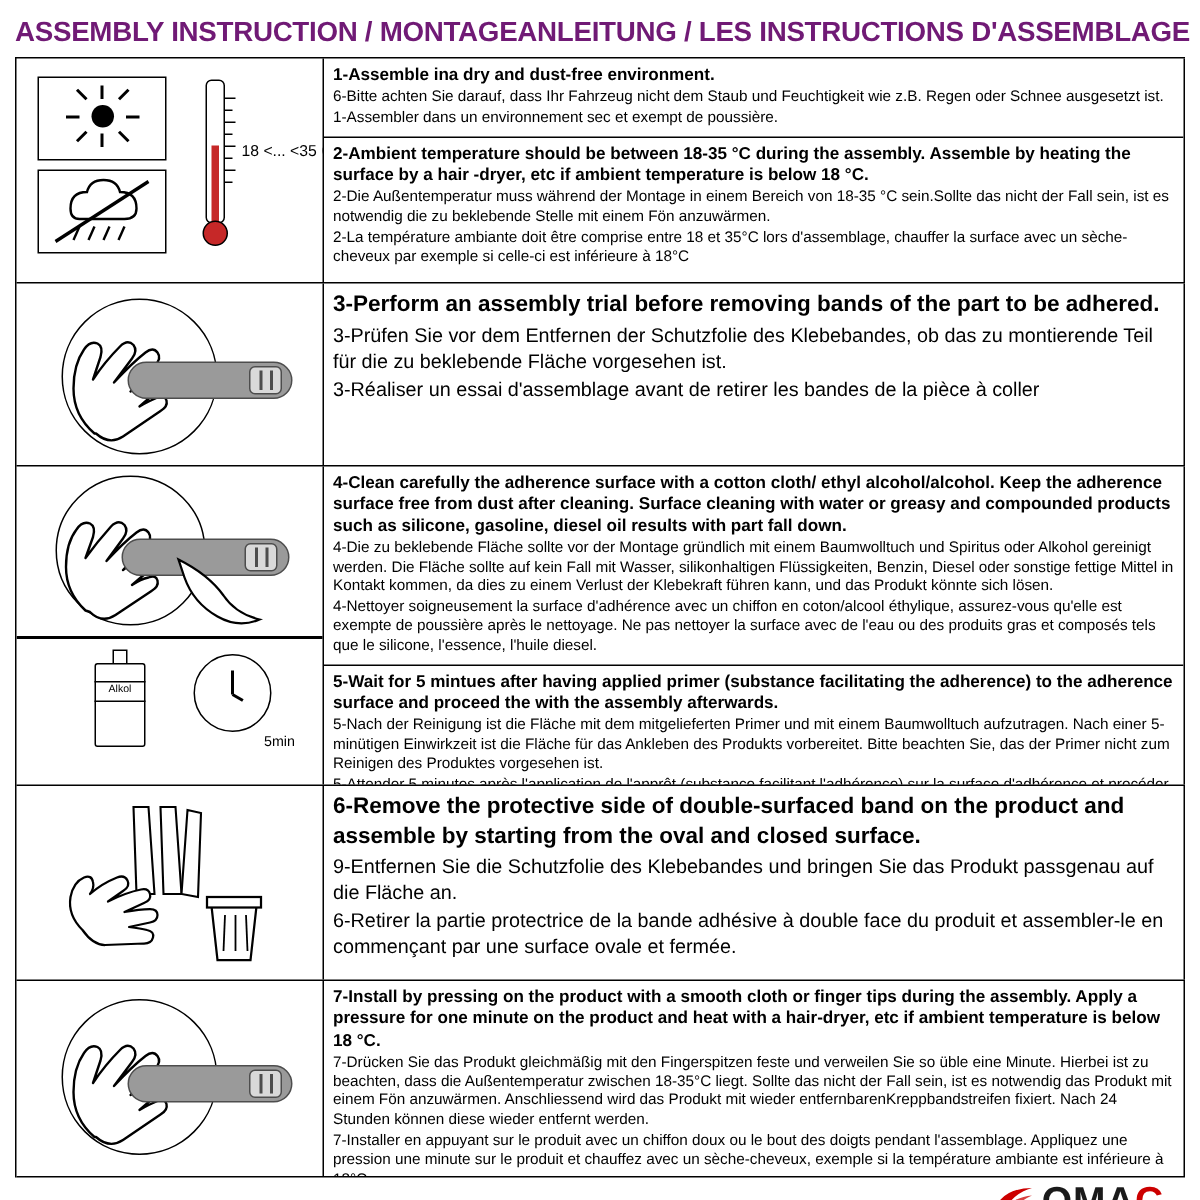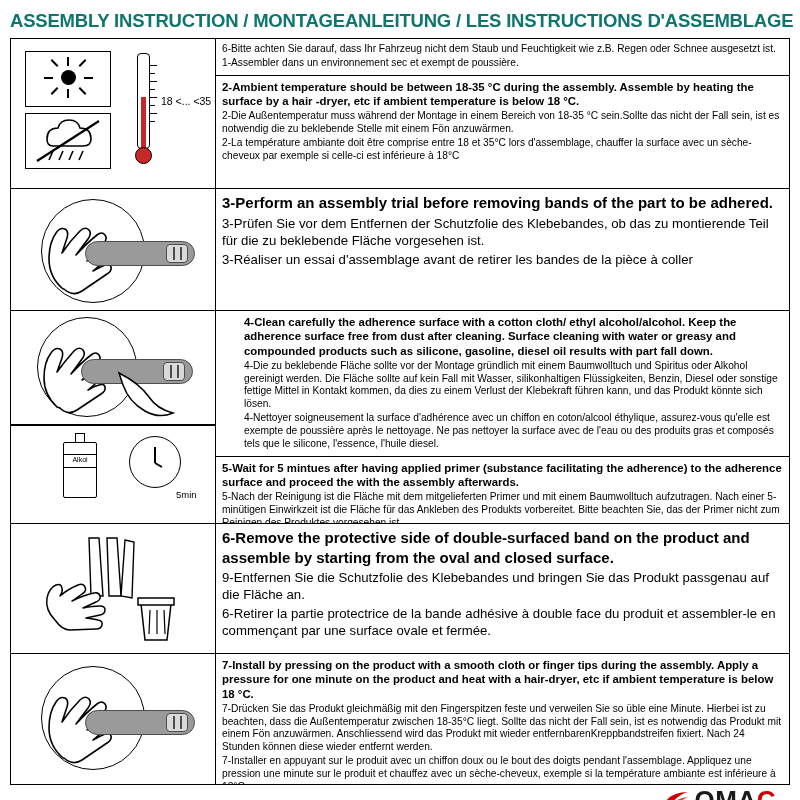--- a/index.html
+++ b/index.html
@@ -14,21 +14,21 @@
   .sheet {
     width: 800px; height: 800px;
     padding: 8px 10px 4px 10px;
     display: flex; flex-direction: column;
   }
   .title {
     text-align: center;
     font-weight: bold;
     font-size: 18.5px;
     letter-spacing: -0.2px;
-    color: #0f766e;
+    color: #701a75;
     padding: 2px 0 6px 0;
     white-space: nowrap;
   }
   .grid {
     flex: 1;
     display: flex;
     flex-direction: column;
     border-top: 1.5px solid #000;
     border-left: 1.5px solid #000;
   }
@@ -201,20 +201,21 @@
           <div class="tick" style="left:139px; top:58px; width:7px;"></div>
           <div class="tick" style="left:139px; top:66px; width:5px;"></div>
           <div class="tick" style="left:139px; top:74px; width:7px;"></div>
           <div class="tick" style="left:139px; top:82px; width:5px;"></div>
           <div class="temp-label" style="left:150px; top:56px;">18 &lt;... &lt;35 C</div>
         </div>
       </div>
 
       <div class="cell-txt split">
         <div class="sub">
+          <p class="hd">1-Assemble ina dry and dust-free environment.</p>
           <p class="tx">6-Bitte achten Sie darauf, dass Ihr Fahrzeug nicht dem Staub und Feuchtigkeit wie z.B. Regen oder Schnee ausgesetzt ist.</p>
           <p class="tx">1-Assembler dans un environnement sec et exempt de poussière.</p>
         </div>
         <div class="sub">
           <p class="hd">2-Ambient temperature should be between 18-35 °C  during the assembly. Assemble by heating the surface by a hair -dryer, etc if ambient temperature is below 18 °C.</p>
           <p class="tx">2-Die Außentemperatur muss während der Montage in einem Bereich von 18-35 °C  sein.Sollte das nicht der Fall sein, ist es notwendig die zu beklebende Stelle mit einem Fön anzuwärmen.</p>
           <p class="tx">2-La température ambiante doit être comprise entre 18 et 35°C lors d'assemblage, chauffer la surface avec un sèche-cheveux par exemple si celle-ci est inférieure à 18°C</p>
         </div>
       </div>
     </div>
@@ -263,21 +264,21 @@
           <div style="position:absolute; left:52px; top:145px; width:34px;" class="bottle-label">Alkol</div>
 
           <div class="clock" style="left:118px; top:125px; width:52px; height:52px;"></div>
           <div class="clock-hand" style="left:143px; top:136px; width:2px; height:16px;"></div>
           <div class="clock-hand" style="left:143px; top:144px; width:2px; height:8px; transform:rotate(120deg);"></div>
           <div class="clock-txt" style="left:165px; top:178px;">5min</div>
         </div>
       </div>
 
       <div class="cell-txt split">
-        <div class="sub" style="flex:0 0 114px;margin-left:22px;">
+        <div class="sub" style="flex:0 0 114px;">
           <p class="hd">4-Clean carefully the adherence surface with a cotton cloth/ ethyl alcohol/alcohol. Keep the adherence surface free from dust after cleaning. Surface cleaning with water or greasy and compounded products such as silicone, gasoline, diesel oil results with part fall down.</p>
           <p class="tx">4-Die zu beklebende Fläche sollte vor der Montage gründlich mit einem Baumwolltuch und Spiritus oder Alkohol gereinigt werden. Die Fläche sollte auf kein Fall mit Wasser, silikonhaltigen Flüssigkeiten, Benzin, Diesel oder sonstige fettige Mittel in Kontakt kommen, da dies zu einem Verlust der Klebekraft führen kann, und das Produkt könnte sich lösen.</p>
           <p class="tx">4-Nettoyer soigneusement la surface d'adhérence avec un chiffon en coton/alcool éthylique, assurez-vous qu'elle est exempte de poussière après le nettoyage. Ne pas nettoyer la surface avec de l'eau ou des produits gras et composés tels que le silicone, l'essence, l'huile diesel.</p>
         </div>
         <div class="sub">
           <p class="hd">5-Wait for 5 mintues after having applied primer (substance facilitating the adherence) to the adherence surface and proceed the with the assembly afterwards.</p>
           <p class="tx">5-Nach der Reinigung ist die Fläche mit dem mitgelieferten Primer und mit einem Baumwolltuch aufzutragen. Nach einer 5-minütigen Einwirkzeit ist die Fläche für das Ankleben des Produkts vorbereitet. Bitte beachten Sie, das der Primer nicht zum Reinigen des Produktes vorgesehen ist.</p>
           <p class="tx">5-Attender 5 minutes après l'application de l'apprêt (substance facilitant l'adhérence) sur la surface d'adhérence et procéder ensuite à l'assemblage</p>
         </div>
       </div>

